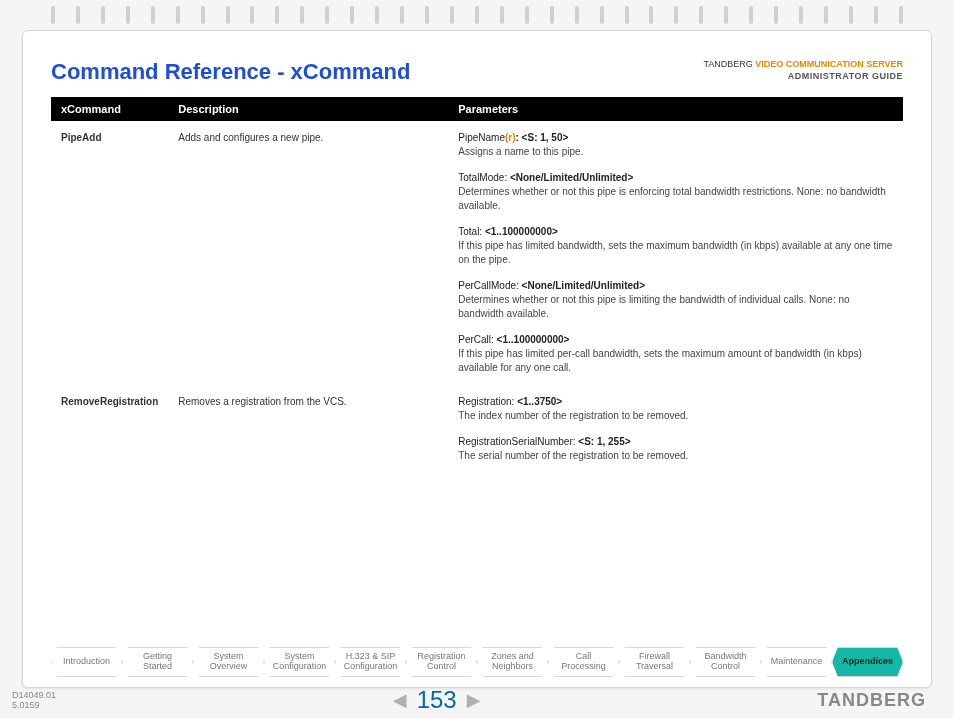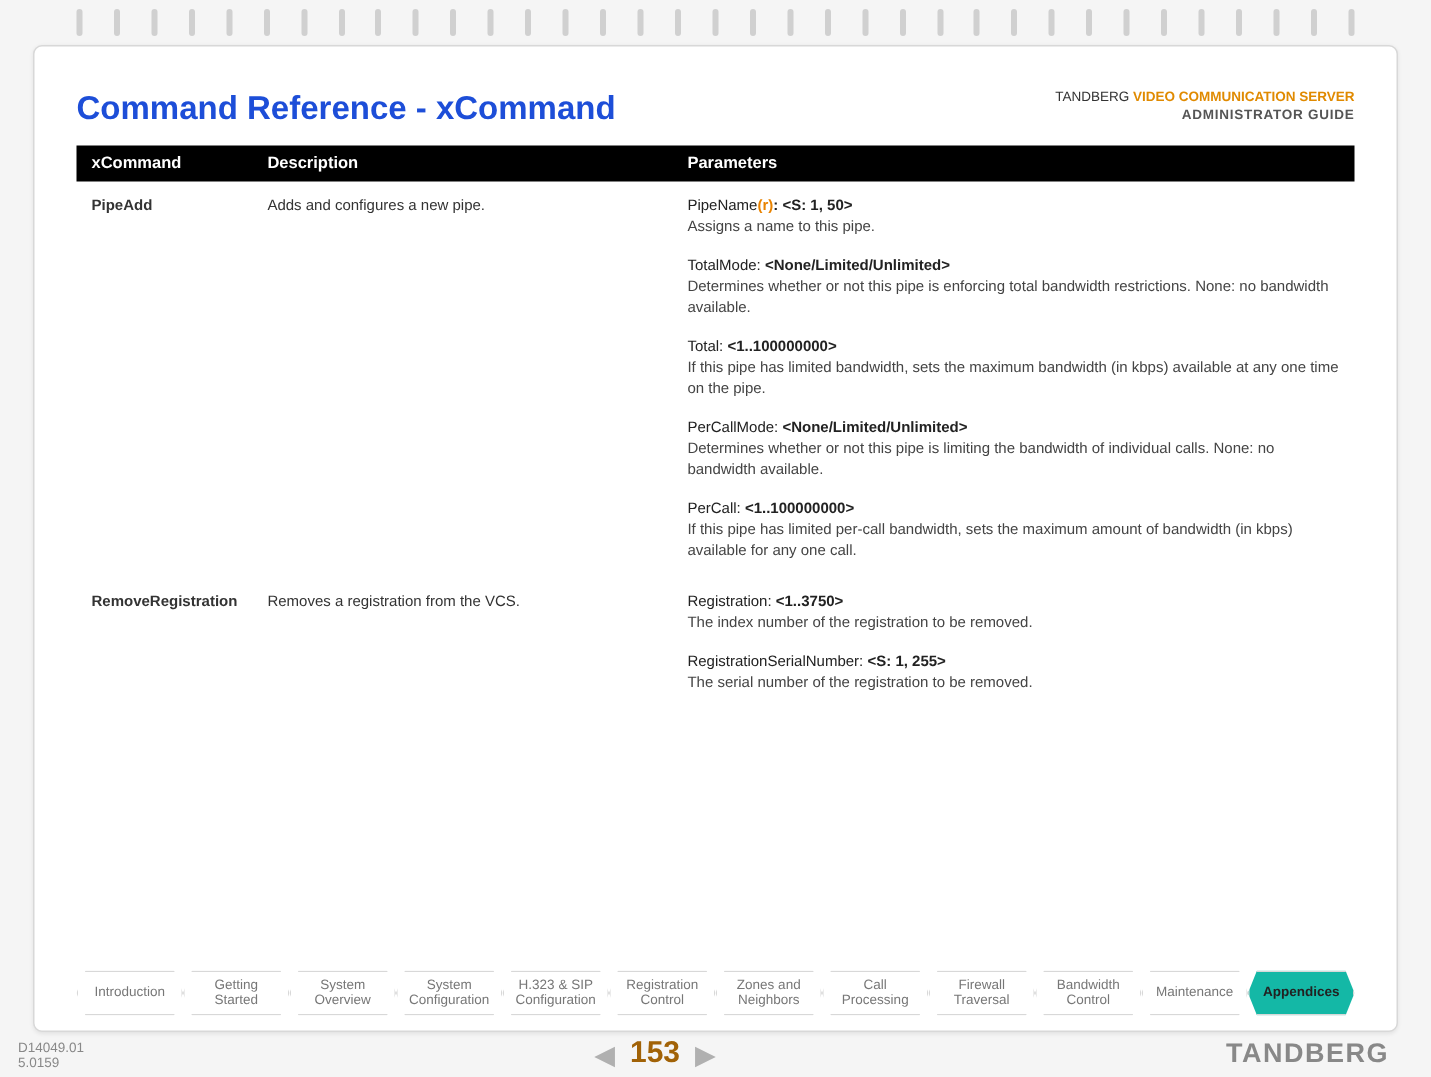--- a/index.html
+++ b/index.html
@@ -119,21 +119,21 @@
     bottom: 4px;
     left: 12px;
     right: 28px;
     display: flex;
     justify-content: space-between;
     align-items: center;
     color: #888;
     font-size: 9px;
   }
   .page-ctrl { display:flex; align-items:center; gap:10px; color:#b0b0b0; }
-  .page-num { font-size: 20px; font-weight:bold; color:#a16207; }
+  .page-num { font-size: 24px; font-weight:normal; color:#0369a1; }
   .arrow { font-size: 18px; color:#b0b0b0; }
   .brand-logo { font-size: 18px; font-weight: 900; letter-spacing: 1px; color:#888; }
 </style>
 </head>
 <body>
 
 <div class="binding">
   <span></span>
     <span></span>
     <span></span>

